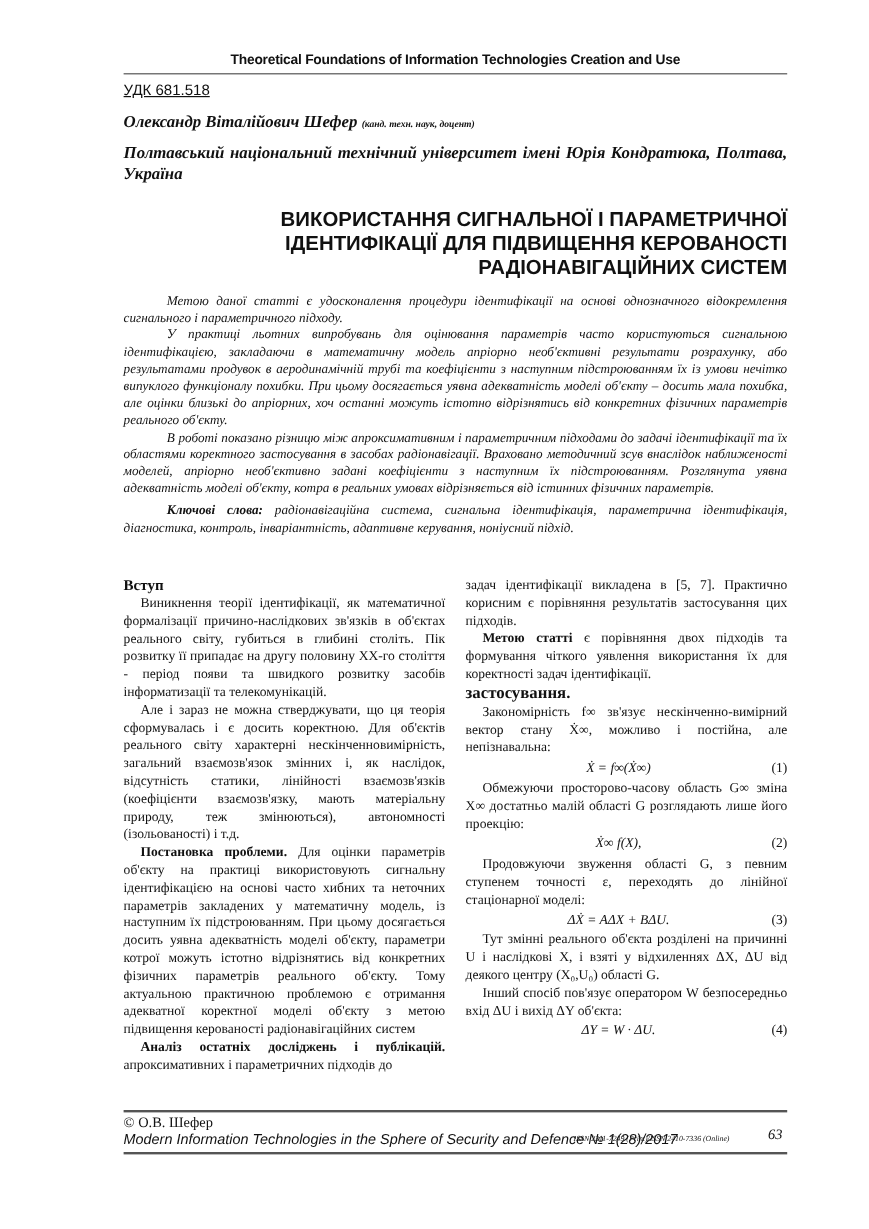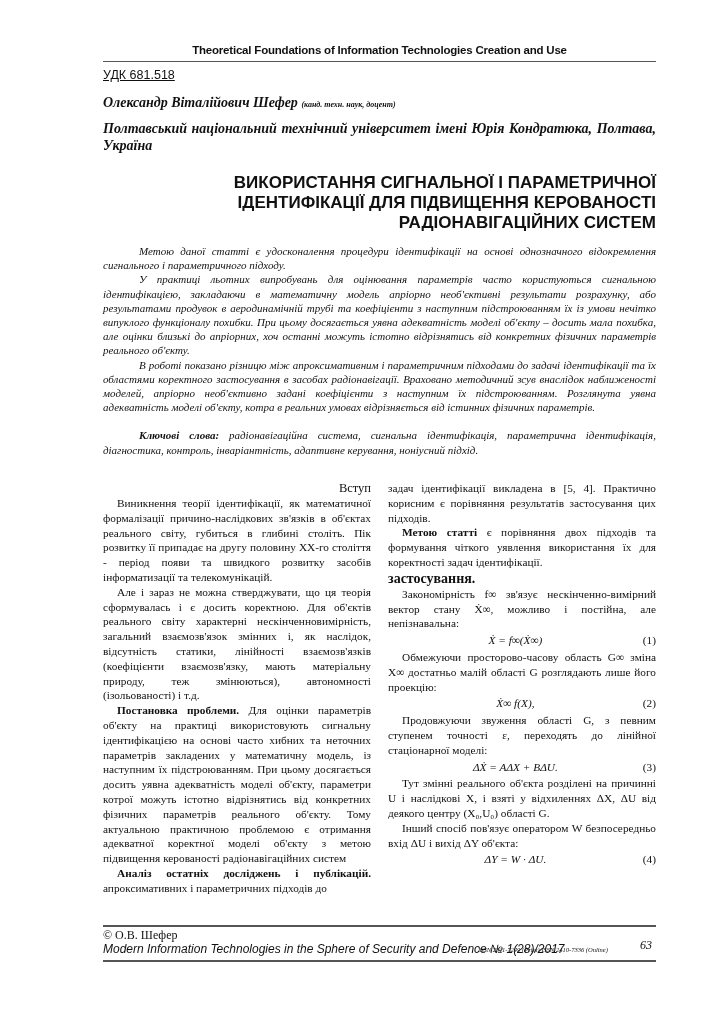--- a/index.html
+++ b/index.html
@@ -8,26 +8,26 @@
   .running-head { position:absolute; left:103px; width:553px; top:44px; text-align:center;
     font-family:"Liberation Sans", sans-serif; font-weight:bold; font-size:11.5px; letter-spacing:-0.2px; }
   .rule { position:absolute; left:103px; width:553px; height:1px; background:#555; }
   .udk { position:absolute; left:103px; top:68px; font-family:"Liberation Sans", sans-serif; font-size:12.5px; text-decoration:underline; }
   .author { position:absolute; left:103px; top:95px; font-family:"Liberation Serif", serif; font-style:italic; font-weight:bold; font-size:14px; }
   .author small { font-size:8px; font-weight:bold; }
   .affil { position:absolute; left:103px; top:120px; width:553px; font-family:"Liberation Serif", serif; font-style:italic; font-weight:bold; font-size:14px; line-height:17px; text-align:justify; }
   .title { position:absolute; left:200px; top:173px; width:456px; text-align:right; font-family:"Liberation Sans", sans-serif; font-weight:bold; font-size:17px; line-height:20px; }
   .abstract { position:absolute; left:103px; top:244px; width:553px; font-family:"Liberation Serif", serif; font-style:italic; font-size:11px; line-height:14.2px; text-align:justify; }
   .abstract p { margin:0; text-indent:36px; }
-  .abstract p.gap { margin-top:14px; }
+  .abstract p.gap { margin-top:4px; }
   .col { position:absolute; top:481px; width:268px; font-family:"Liberation Serif", serif; font-size:11.3px; line-height:14.8px; text-align:justify; }
   .col.left { left:103px; }
   .col.right { left:388px; }
   .col p { margin:0; text-indent:14px; }
-  .col h3 { margin:0; text-align:right; font-size:12.5px; font-weight:normal; line-height:15px; }
+  .col h3 { margin:0; text-align:left; font-size:12.5px; font-weight:bold; line-height:15px; }
   .col h2 { margin:2px 0 0 0; font-size:14px; font-weight:bold; line-height:17px; text-indent:14px; text-align:justify; text-align-last:justify; }
   .col h2.cont { text-align-last:left; text-indent:0; margin-top:0; }
   .eq { display:flex; justify-content:space-between; font-style:italic; margin:2px 0; }
   .eq .ex { flex:1; text-align:center; }
   .eq .num { font-style:normal; }
   .footer-a { position:absolute; left:103px; top:928px; font-family:"Liberation Serif", serif; font-size:12px; }
   .footer-b { position:absolute; left:103px; top:942px; width:553px; font-family:Liberation Sans, sans-serif; font-style:italic; font-size:12px; }
   .issn { position:absolute; left:478px; top:946px; font-family:"Liberation Serif", serif; font-style:italic; font-size:6.5px; }
   .pagenum { position:absolute; left:640px; top:938px; font-family:"Liberation Serif", serif; font-style:italic; font-size:12px; }
   b.in { font-weight:bold; }
@@ -64,21 +64,21 @@
 
   <div class="col left">
     <h3>Вступ</h3>
     <p>Виникнення теорії ідентифікації, як математичної формалізації причино-наслідкових зв'язків в об'єктах реального світу, губиться в глибині століть. Пік розвитку її припадає на другу половину XX-го століття - період появи та швидкого розвитку засобів інформатизації та телекомунікацій.</p>
     <p>Але і зараз не можна стверджувати, що ця теорія сформувалась і є досить коректною. Для об'єктів реального світу характерні нескінченновимірність, загальний взаємозв'язок змінних і, як наслідок, відсутність статики, лінійності взаємозв'язків (коефіцієнти взаємозв'язку, мають матеріальну природу, теж змінюються), автономності (ізольованості) і т.д.</p>
     <p><b class="in">Постановка проблеми.</b><span> Для оцінки параметрів об'єкту на практиці використовують сигнальну ідентифікацією на основі часто хибних та неточних параметрів закладених у математичну модель, із наступним їх підстроюванням. При цьому досягається досить уявна адекватність моделі об'єкту, параметри котрої можуть істотно відрізнятись від конкретних фізичних параметрів реального об'єкту. Тому актуальною практичною проблемою є отримання адекватної коректної моделі об'єкту з метою підвищення керованості радіонавігаційних систем</span></p>
     <p><b class="in">Аналіз остатніх досліджень і публікацій.</b><span> апроксимативних і параметричних підходів до</span></p>
   </div>
 
   <div class="col right">
-    <p style="text-indent:0">задач ідентифікації викладена в [5, 4]. Практично корисним є порівняння результатів застосування цих підходів.</p>
+    <p style="text-indent:0">задач ідентифікації викладена в [5, 7]. Практично корисним є порівняння результатів застосування цих підходів.</p>
     <p><b class="in">Метою статті</b><span> є порівняння двох підходів та формування чіткого уявлення використання їх для коректності задач ідентифікації.</span></p>
     <h2 class="cont">застосування.</h2>
     <p>Закономірність f∞ зв'язує нескінченно-вимірний вектор стану Ẋ∞, можливо і постійна, але непізнавальна:</p>
     <div class="eq">
         <span class="ex">Ẋ = f∞(Ẋ∞)</span>
         <span class="num">(1)</span>
       </div>
     <p>Обмежуючи просторово-часову область G∞ зміна X∞ достатньо малій області G розглядають лише його проекцію:</p>
     <div class="eq">
         <span class="ex">Ẋ∞ f(X),</span>

